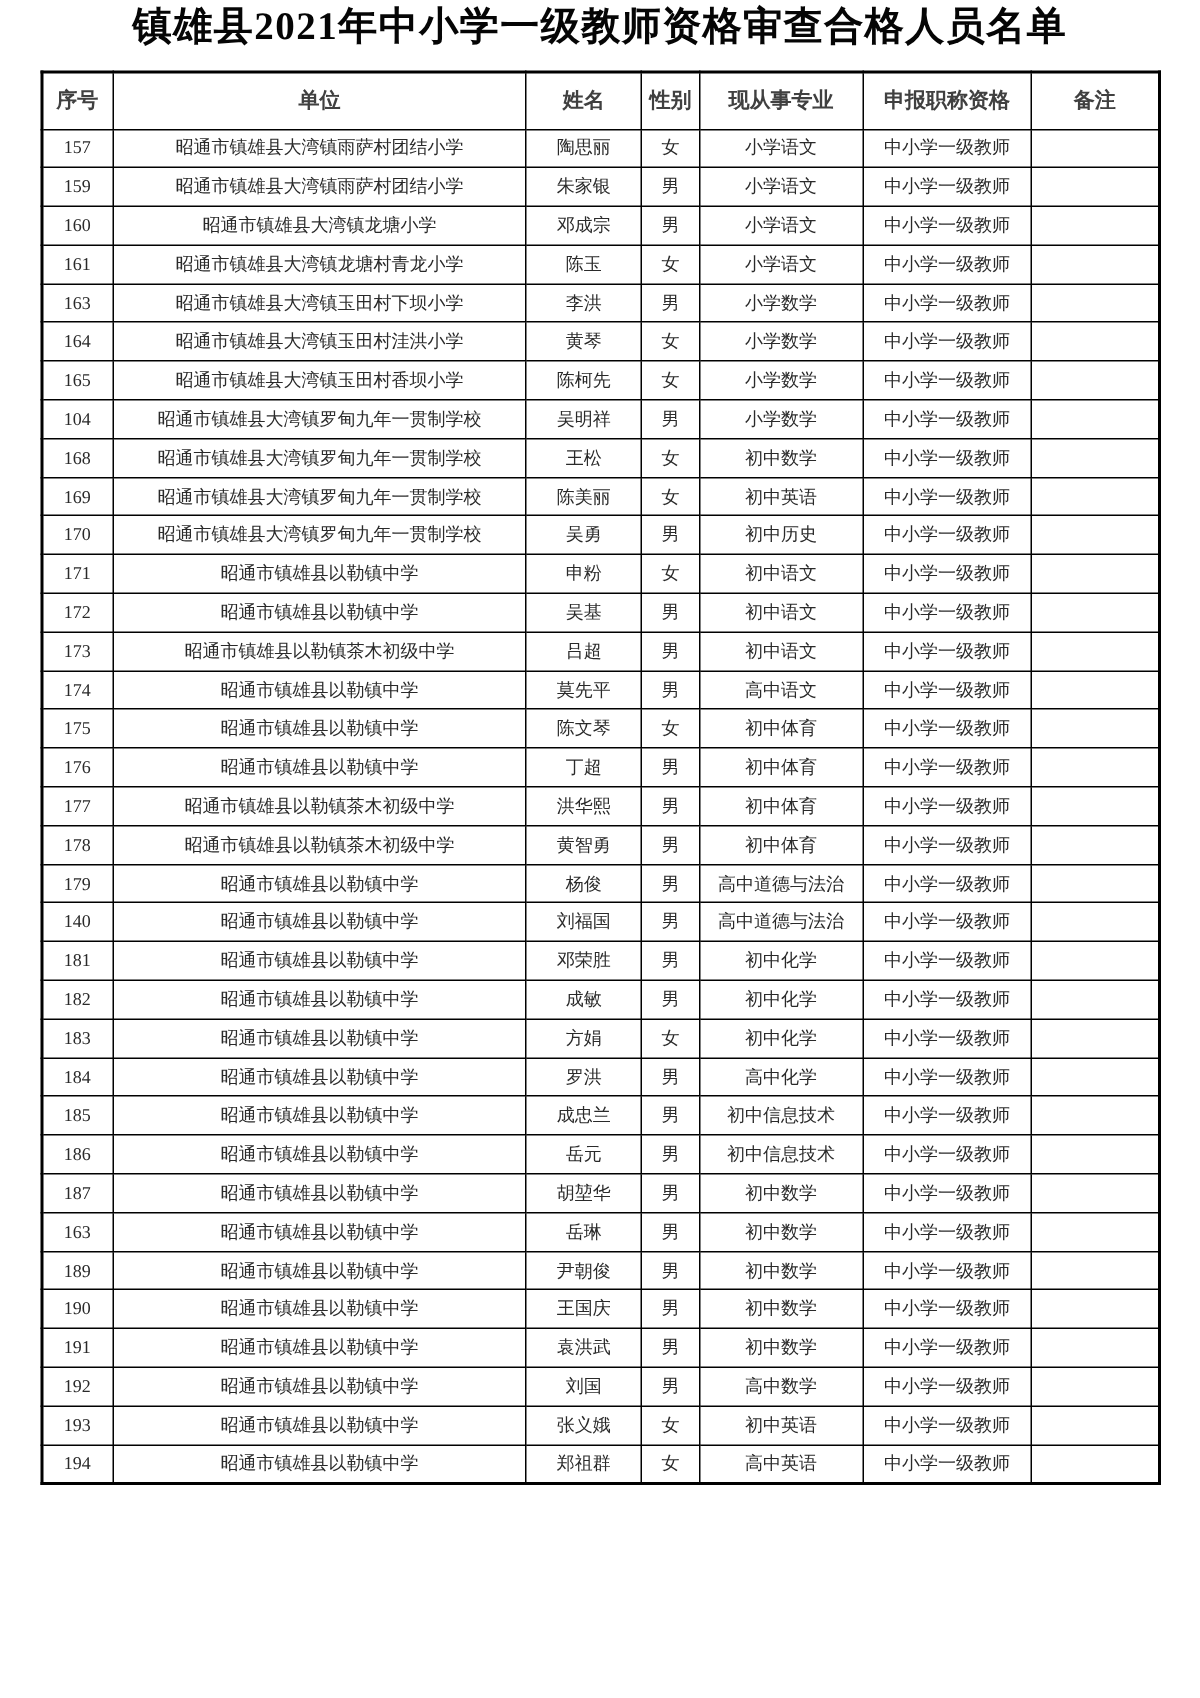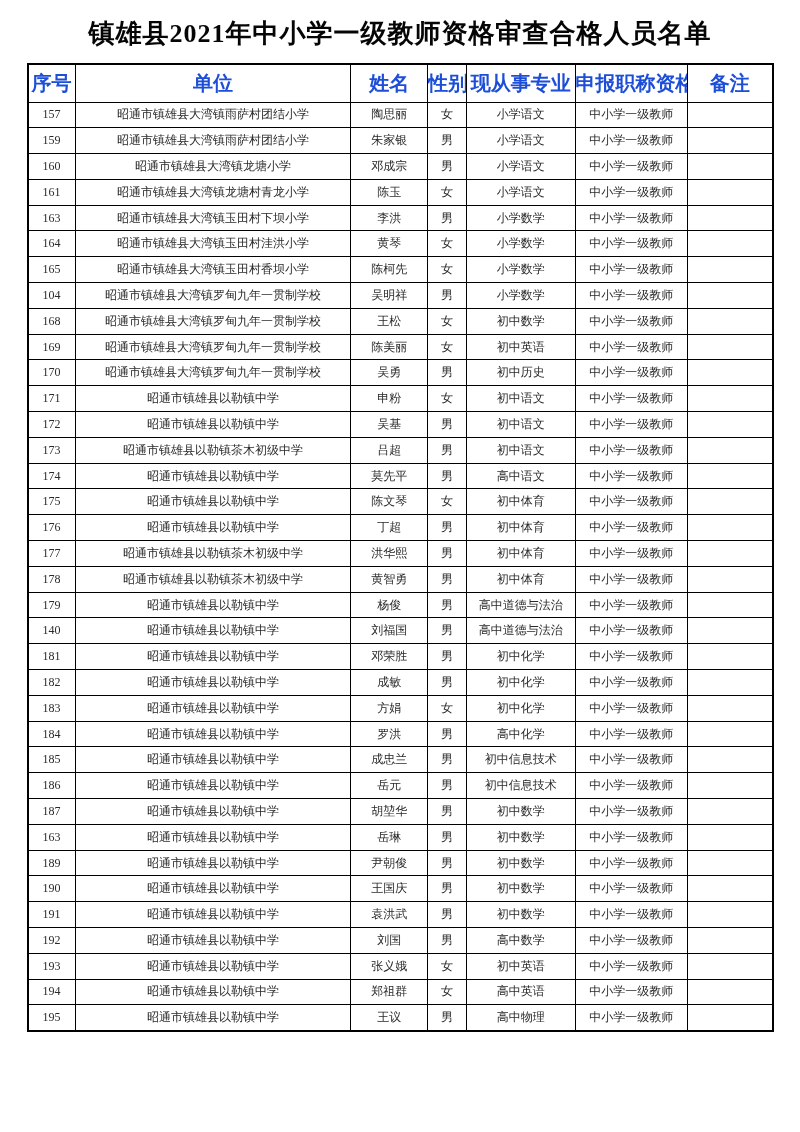--- a/index.html
+++ b/index.html
@@ -6,21 +6,20 @@
   html, body {
     width: 800px;
     background: #ffffff;
     font-family: "Liberation Serif", "DejaVu Serif", serif;
     color: #111111;
   }
   .page {
     width: 800px;
     height: 1132px;
     background: #ffffff;
-    padding-top: 16px;
   }
   .doc-title {
     text-align: center;
     font-size: 26px;
     font-weight: bold;
     letter-spacing: 1px;
     margin-bottom: 12px;
     color: #050505;
   }
   table.roster {
@@ -32,23 +31,23 @@
   table.roster th, table.roster td {
     border: 1px solid #000000;
     text-align: center;
     vertical-align: middle;
     overflow: hidden;
     white-space: nowrap;
   }
   table.roster { border: 2px solid #000000; }
   table.roster thead th {
     height: 38px;
-    font-size: 20px;
+    font-size: 14px;
     font-weight: bold;
-    color: #1d4ed8;
+    color: #404040;
   }
   table.roster tbody td {
     height: 25.8px;
     font-size: 12px;
     color: #2a2a2a;
   }
   .col-no     { width: 6.4%; }
   .col-unit   { width: 37.0%; }
   .col-name   { width: 10.3%; }
   .col-gender { width: 5.2%; }
@@ -393,25 +392,16 @@
     </tr>
         <tr>
       <td>194</td>
       <td>昭通市镇雄县以勒镇中学</td>
       <td>郑祖群</td>
       <td>女</td>
       <td>高中英语</td>
       <td>中小学一级教师</td>
       <td></td>
     </tr>
-        <tr>
-      <td>195</td>
-      <td>昭通市镇雄县以勒镇中学</td>
-      <td>王议</td>
-      <td>男</td>
-      <td>高中物理</td>
-      <td>中小学一级教师</td>
-      <td></td>
-    </tr>
       </tbody>
   </table>
 
 </div>
 
 </body></html>

